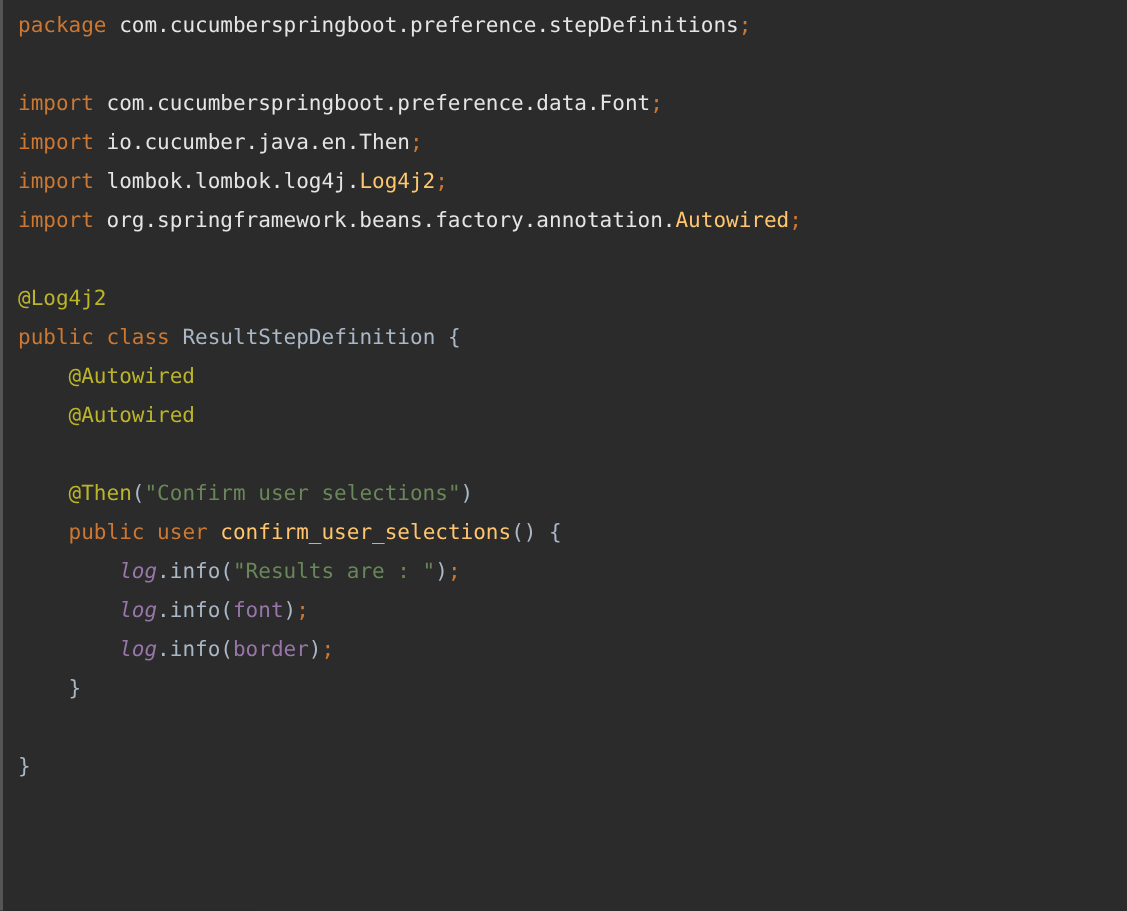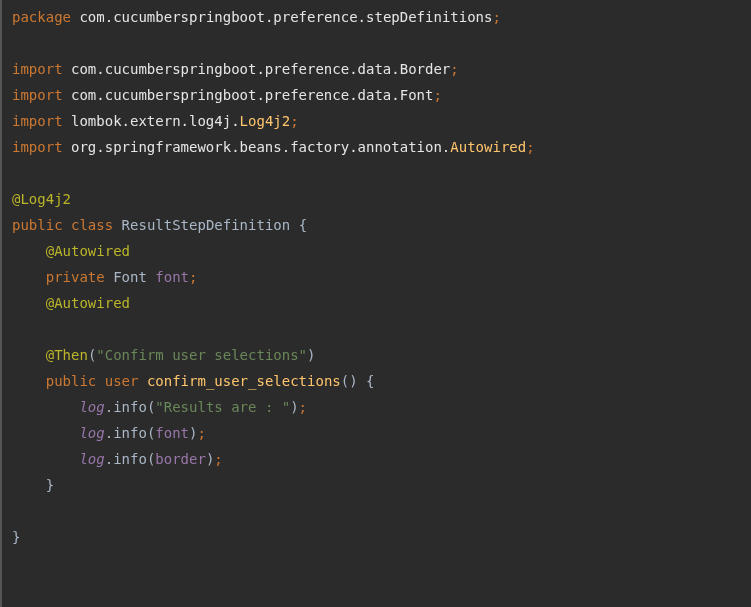--- a/index.html
+++ b/index.html
@@ -61,29 +61,28 @@
       font-style: italic;
       margin-top: 24px;
     }
   </style>
 </head>
 <body>
 
 <div>
   <div class="code-line"><span class="keyword">package</span><span class="package-path"> com.cucumberspringboot.preference.stepDefinitions</span><span class="semicolon">;</span></div>
   <div class="code-line"></div>
-  <div class="code-line"><span class="keyword">import</span><span class="package-path"> com.cucumberspringboot.preference.data.Border</span><span class="semicolon">;</span></div>
   <div class="code-line"><span class="keyword">import</span><span class="package-path"> com.cucumberspringboot.preference.data.Font</span><span class="semicolon">;</span></div>
-  <div class="code-line"><span class="keyword">import</span><span class="package-path"> lombok.extern.log4j.</span><span class="method-name">Log4j2</span><span class="semicolon">;</span></div>
+  <div class="code-line"><span class="keyword">import</span><span class="package-path"> io.cucumber.java.en.Then</span><span class="semicolon">;</span></div>
+  <div class="code-line"><span class="keyword">import</span><span class="package-path"> lombok.lombok.log4j.</span><span class="method-name">Log4j2</span><span class="semicolon">;</span></div>
   <div class="code-line"><span class="keyword">import</span><span class="package-path"> org.springframework.beans.factory.annotation.</span><span class="method-name">Autowired</span><span class="semicolon">;</span></div>
   <div class="code-line"></div>
   <div class="code-line"><span class="annotation">@Log4j2</span></div>
   <div class="code-line"><span class="keyword">public</span><span> </span><span class="keyword">class</span><span> </span><span class="class-name">ResultStepDefinition</span><span> </span><span class="brace">{</span></div>
   <div class="code-line">    <span class="annotation">@Autowired</span></div>
-  <div class="code-line">    <span class="keyword">private</span><span> </span><span class="type-name">Font</span><span> </span><span class="field-name">font</span><span class="semicolon">;</span></div>
   <div class="code-line">    <span class="annotation">@Autowired</span></div>
   <div class="code-line"></div>
   <div class="code-line">    <span class="annotation">@Then</span><span class="paren">(</span><span class="string">"Confirm user selections"</span><span class="paren">)</span></div>
   <div class="code-line">    <span class="keyword">public</span><span> </span><span class="keyword">user</span><span> </span><span class="method-name">confirm_user_selections</span><span class="paren">()</span><span> </span><span class="brace">{</span></div>
   <div class="code-line">        <span class="log-var">log</span><span>.info(</span><span class="string">"Results are : "</span><span class="paren">)</span><span class="semicolon">;</span></div>
   <div class="code-line">        <span class="log-var">log</span><span>.info(</span><span class="field-name">font</span><span class="paren">)</span><span class="semicolon">;</span></div>
   <div class="code-line">        <span class="log-var">log</span><span>.info(</span><span class="field-name">border</span><span class="paren">)</span><span class="semicolon">;</span></div>
   <div class="code-line">    <span class="brace">}</span></div>
   <div class="code-line"></div>
   <div class="code-line"><span class="brace">}</span></div>

